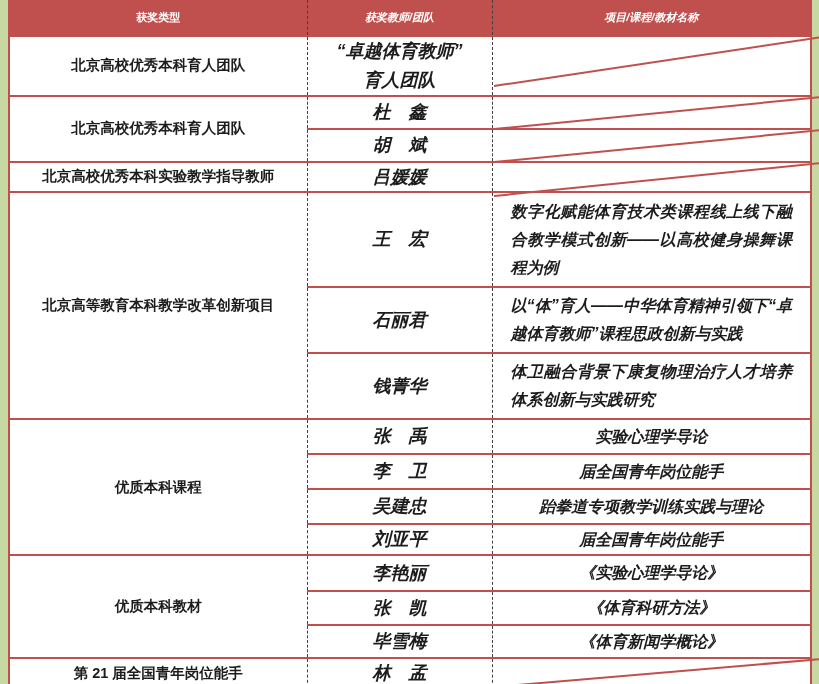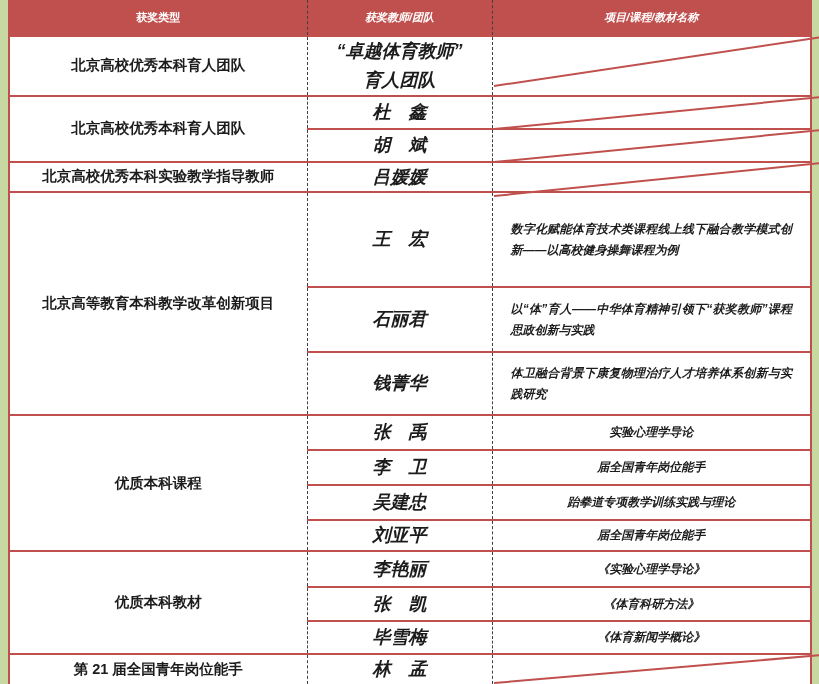--- a/index.html
+++ b/index.html
@@ -42,21 +42,21 @@
     font-weight: bold;
     color: #1c1c1c;
     text-align: center;
     vertical-align: middle;
     padding: 0 6px;
     border-bottom: 2px solid #c0504d;
     overflow: visible;
   }
   td.type-cell    { font-size: 14.5px; line-height: 1.5; padding: 0 8px; }
   td.teacher-cell { font-size: 18px; white-space: pre-line; line-height: 1.6; }
-  td.project-cell { font-size: 12px; line-height: 1.75; }
+  td.project-cell { font-size: 16px; line-height: 1.75; }
   td.project-cell.just {
     text-align: justify;
     text-align-last: left;
     padding: 4px 18px;
   }
   td.slash-cell { position: relative; padding: 0; }
   svg.slash {
     position: absolute;
     left: 0; top: 0;
     overflow: visible;
@@ -118,21 +118,21 @@
             </svg>
           </td>
       </tr>
       <tr style="height:95px">
         <td class="type-cell" rowspan="3">北京高等教育本科教学改革创新项目</td>
         <td class="sep teacher-cell">王　宏</td>
         <td class="sep project-cell just">数字化赋能体育技术类课程线上线下融合教学模式创新——以高校健身操舞课程为例</td>
       </tr>
       <tr style="height:65px">
         <td class="sep teacher-cell">石丽君</td>
-        <td class="sep project-cell just">以“体”育人——中华体育精神引领下“获奖教师”课程思政创新与实践</td>
+        <td class="sep project-cell just">以“体”育人——中华体育精神引领下“卓越体育教师”课程思政创新与实践</td>
       </tr>
       <tr style="height:63px">
         <td class="sep teacher-cell">钱菁华</td>
         <td class="sep project-cell just">体卫融合背景下康复物理治疗人才培养体系创新与实践研究</td>
       </tr>
       <tr style="height:35px">
         <td class="type-cell" rowspan="4">优质本科课程</td>
         <td class="sep teacher-cell">张　禹</td>
         <td class="sep project-cell">实验心理学导论</td>
       </tr>

